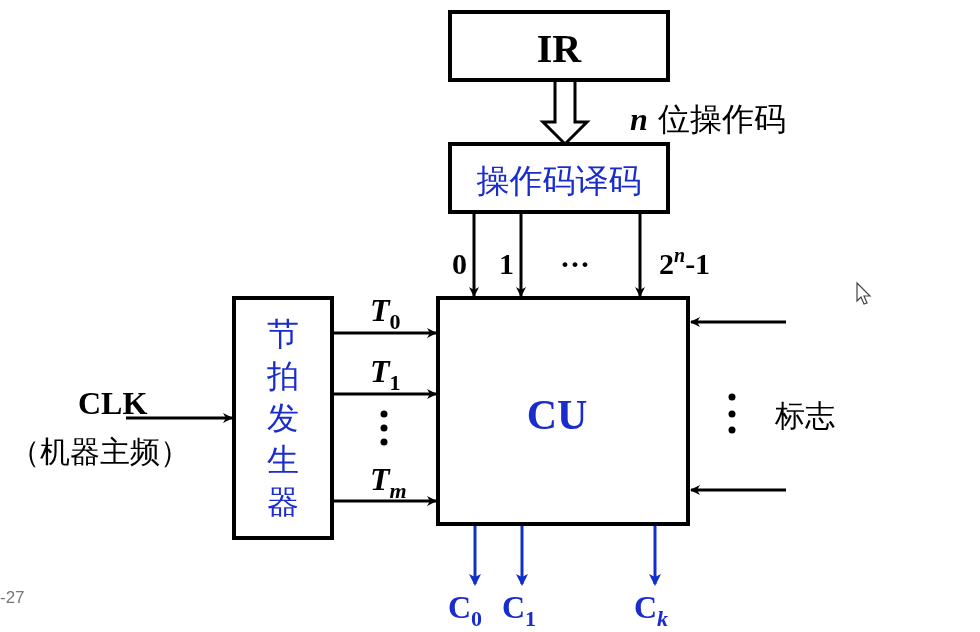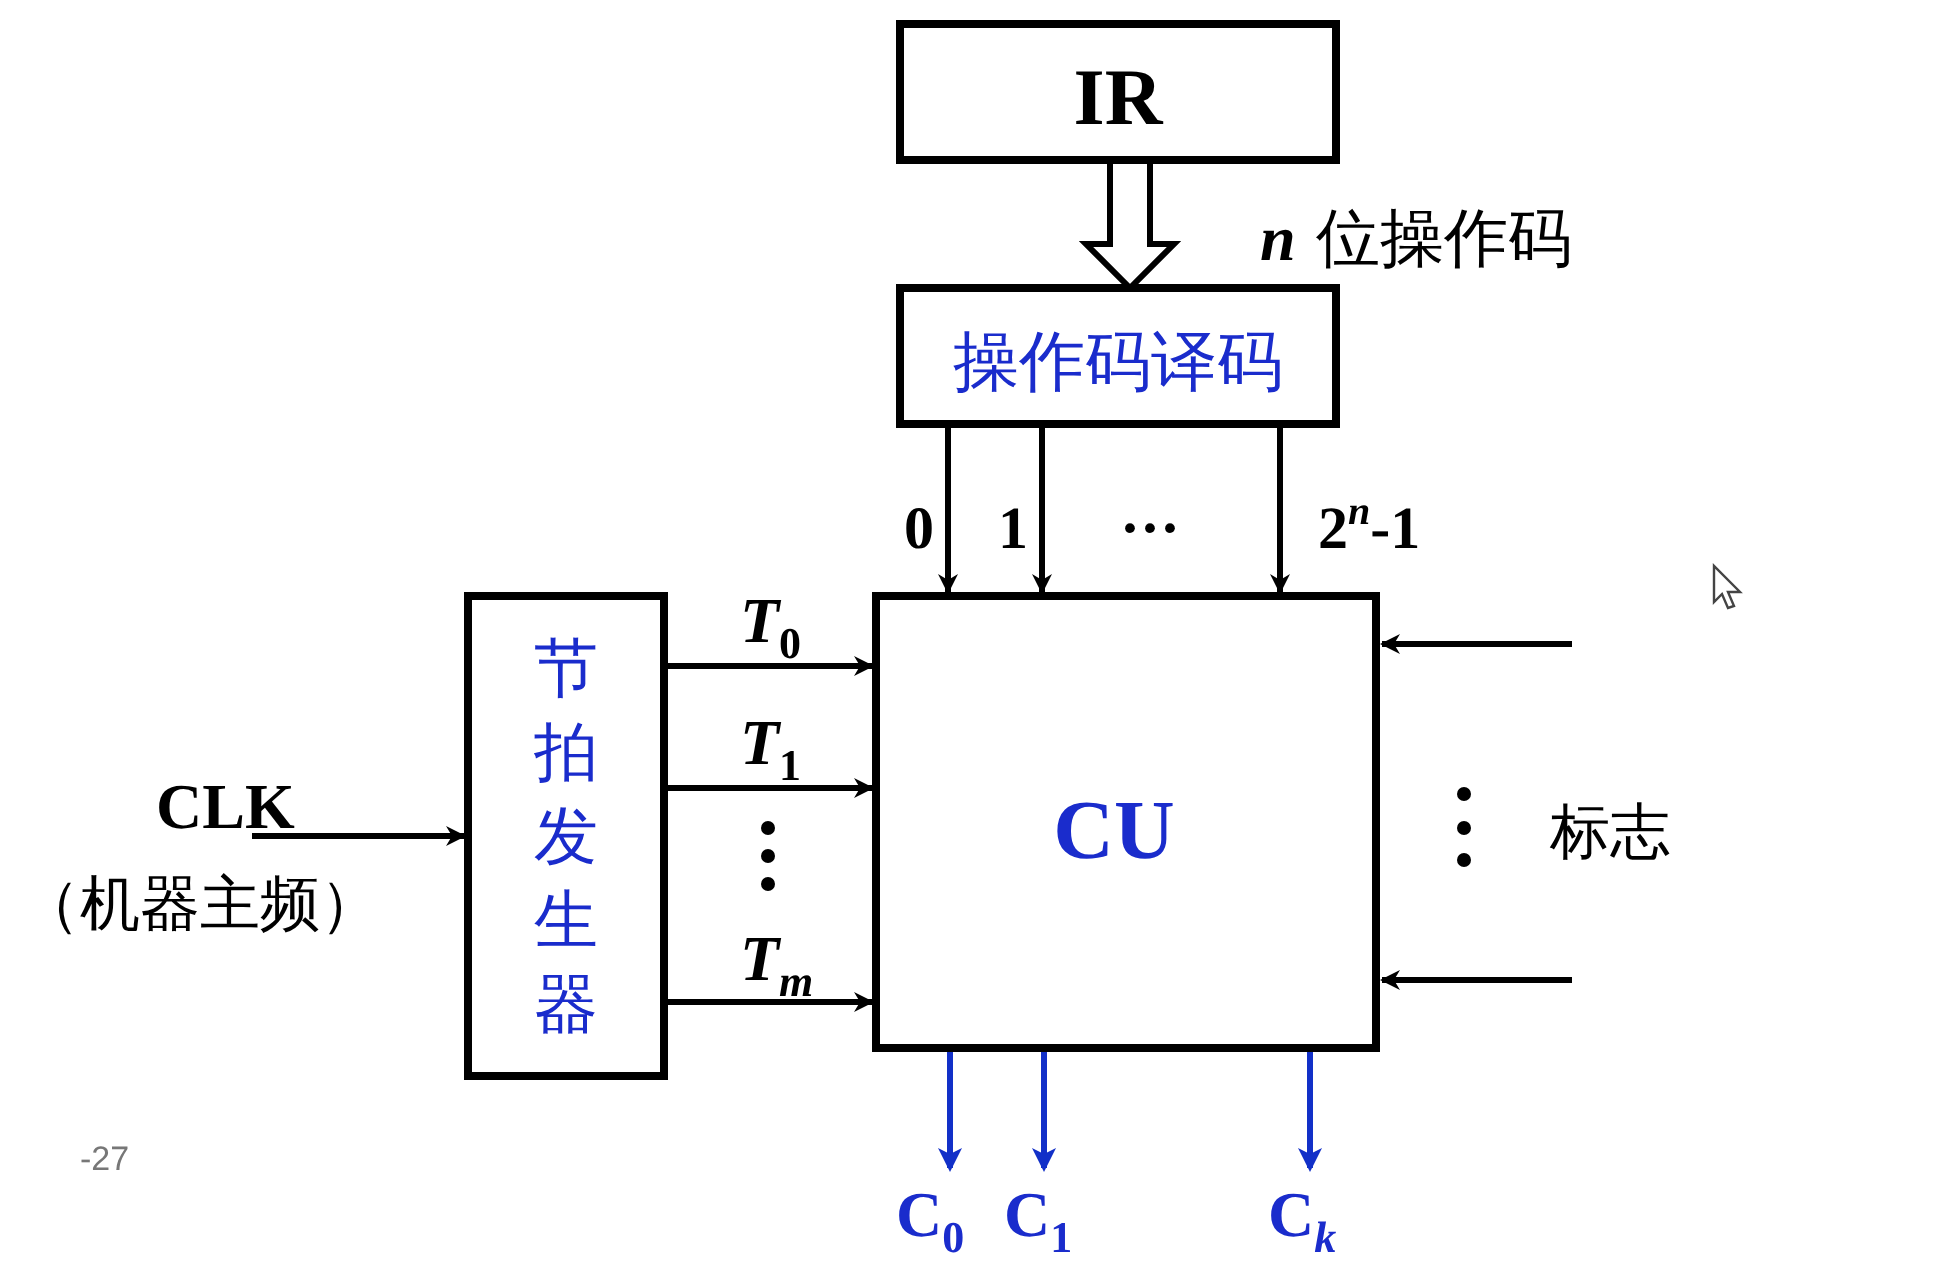--- a/index.html
+++ b/index.html
@@ -6,22 +6,22 @@
   body { width: 980px; height: 632px; position: relative; overflow: hidden;
          font-family: "Liberation Serif", "DejaVu Serif", serif; }
   svg { position: absolute; left: 0; top: 0; }
   .box { fill: #ffffff; stroke: #000; stroke-width: 4; }
   .wire { stroke: #000; stroke-width: 3; fill: none; }
   .bwire { stroke: #1230c8; stroke-width: 3; fill: none; }
   .lbl { font-family: "Liberation Serif", "DejaVu Serif", serif; font-weight: bold; fill: #000; }
   .blue { fill: #1a2ccc; }
   .cjk { font-family: "DejaVu Sans", "Liberation Sans", sans-serif; font-weight: normal; }
   .ital { font-style: italic; }
-  .pagenum { position: absolute; left: 0; top: 570px; font-family: "Liberation Sans", sans-serif;
-             font-size: 17px; color: #777; margin-left: 40px; }
+  .pagenum { position: absolute; left: 0; top: 588px; font-family: "Liberation Sans", sans-serif;
+             font-size: 17px; color: #777; }
 </style>
 </head>
 <body>
 
 <svg width="980" height="632" viewBox="0 0 980 632">
   <defs>
     <marker id="arr" markerWidth="10" markerHeight="10" refX="9" refY="5" orient="auto" markerUnits="userSpaceOnUse">
       <path d="M0,0 L10,5 L0,10 L3,5 z" fill="#000"></path>
     </marker>
     <marker id="arrb" markerWidth="12" markerHeight="12" refX="10" refY="6" orient="auto" markerUnits="userSpaceOnUse">

